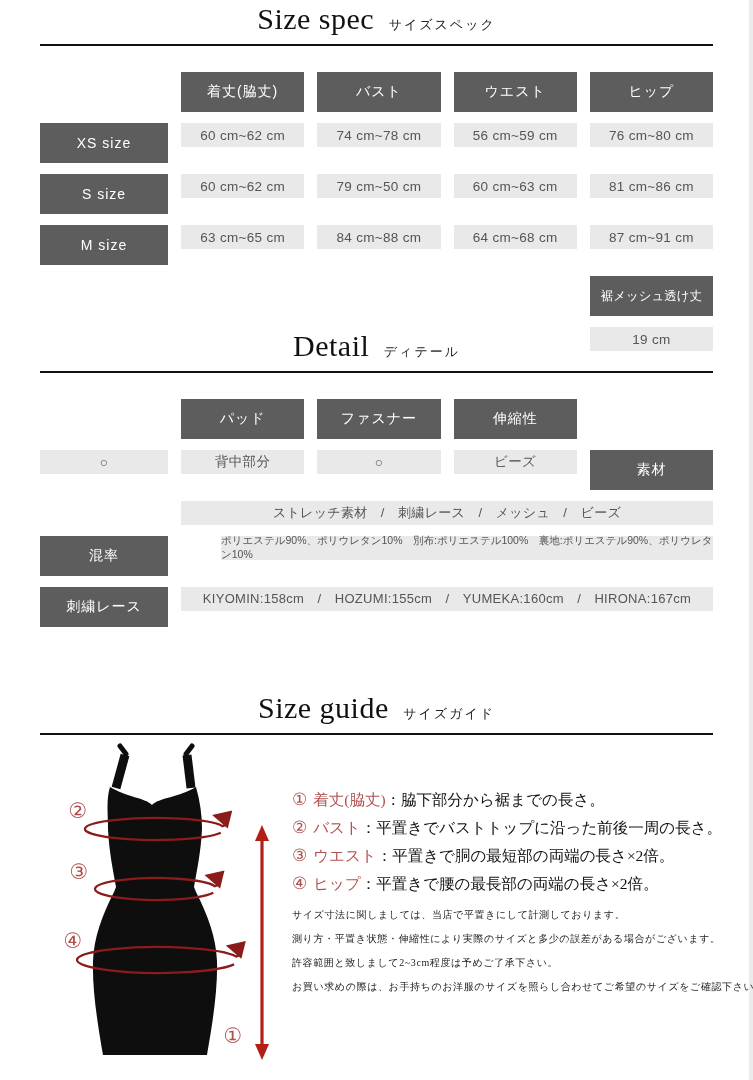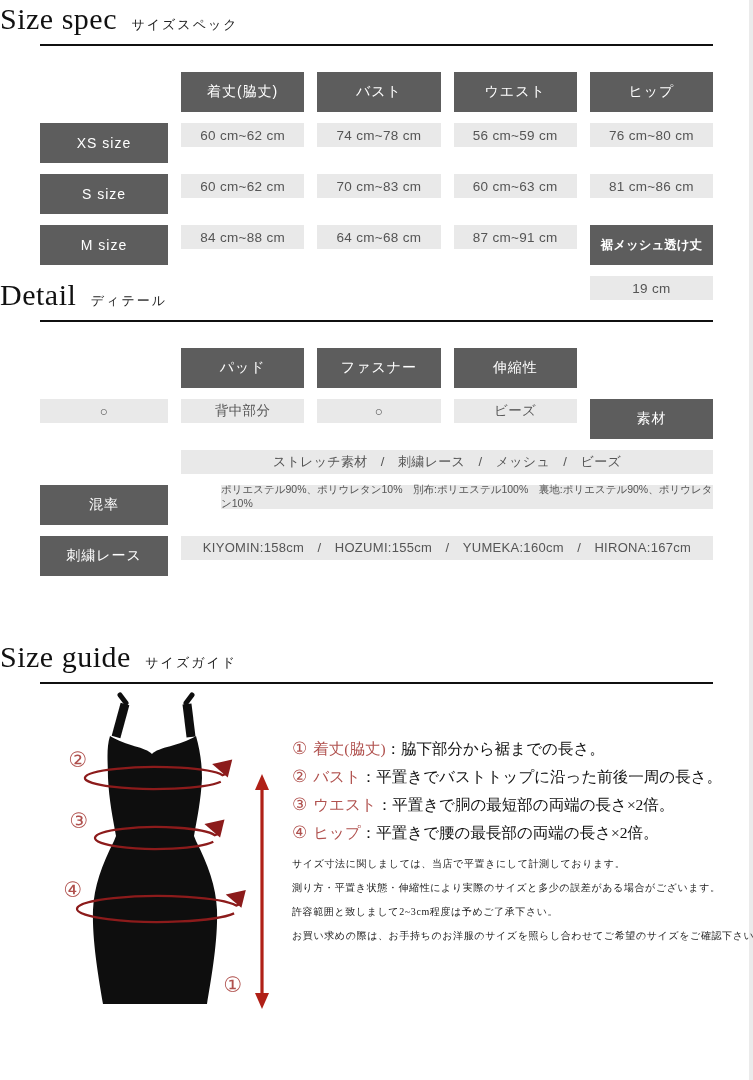--- a/index.html
+++ b/index.html
@@ -1,33 +1,33 @@
 <!DOCTYPE html>
 <html><head>
 <meta charset="utf-8">
 <style>
   html,body{margin:0;padding:0;background:#fff;}
   body{font-family:"Liberation Sans","DejaVu Sans",sans-serif;color:#1a1a1a;}
   .page{position:relative;width:753px;height:1080px;background:#fff;overflow:hidden;
         box-shadow:inset -4px 0 0 #ebebeb;}
   
-  .sec-title{padding-top:2px;white-space:nowrap;}
+  .sec-title{text-align:center;padding-top:2px;white-space:nowrap;}
   .sec-title .en{font-family:"Liberation Serif","DejaVu Serif",serif;font-size:30px;
                  letter-spacing:.5px;color:#111;}
   .sec-title .ja{font-family:"Liberation Serif","DejaVu Serif",serif;font-size:13px;
                  letter-spacing:2px;color:#222;margin-left:10px;}
   .rule{border:none;border-top:2.5px solid #101010;margin:8px 40px 0 40px;height:0;}
   
   .grid{display:grid;grid-template-columns:128px repeat(4,1fr);
         column-gap:13px;row-gap:11px;margin:26px 40px 0 40px;}
   .hcell,.lcell{background:#5d5d5d;color:#fff;font-size:14px;height:40px;
         display:flex;align-items:center;justify-content:center;letter-spacing:1px;}
   .vcell{background:#e9e9e9;color:#555;font-size:13.5px;height:24px;
         display:flex;align-items:center;justify-content:center;letter-spacing:.3px;}
-  .hcell.small{font-size:12.5px;letter-spacing:0;font-weight:bold;}
+  .hcell.small{font-size:12.5px;letter-spacing:0;}
   .col5{grid-column:5;}
   .spancell{grid-column:2 / span 4;}
   .mix{font-size:10.5px;letter-spacing:0;margin-left:40px;}
   .matl,.model{font-size:13px;}
   
   .detail-sec{margin-top:-24px;}
   
   .guide-sec{margin-top:62px;}
   .guide-body{display:flex;align-items:flex-start;margin:4px 0 0 50px;}
   .guide-text{margin-left:12px;padding-top:52px;width:452px;
@@ -59,25 +59,26 @@
       <div class="hcell">ヒップ</div>
 
       <div class="lcell">XS size</div>
       <div class="vcell">60 cm~62 cm</div>
       <div class="vcell">74 cm~78 cm</div>
       <div class="vcell">56 cm~59 cm</div>
       <div class="vcell">76 cm~80 cm</div>
 
       <div class="lcell">S size</div>
       <div class="vcell">60 cm~62 cm</div>
-      <div class="vcell">70 cm~83 cm</div>
+      <div class="vcell">79 cm~50 cm</div>
       <div class="vcell">60 cm~63 cm</div>
       <div class="vcell">81 cm~86 cm</div>
 
       <div class="lcell">M size</div>
+      <div class="vcell">63 cm~65 cm</div>
       <div class="vcell">84 cm~88 cm</div>
       <div class="vcell">64 cm~68 cm</div>
       <div class="vcell">87 cm~91 cm</div>
 
       <div class="hcell small col5">裾メッシュ透け丈</div>
       <div class="vcell col5">19 cm</div>
     </div>
   </section>
 
   <section class="detail-sec">

